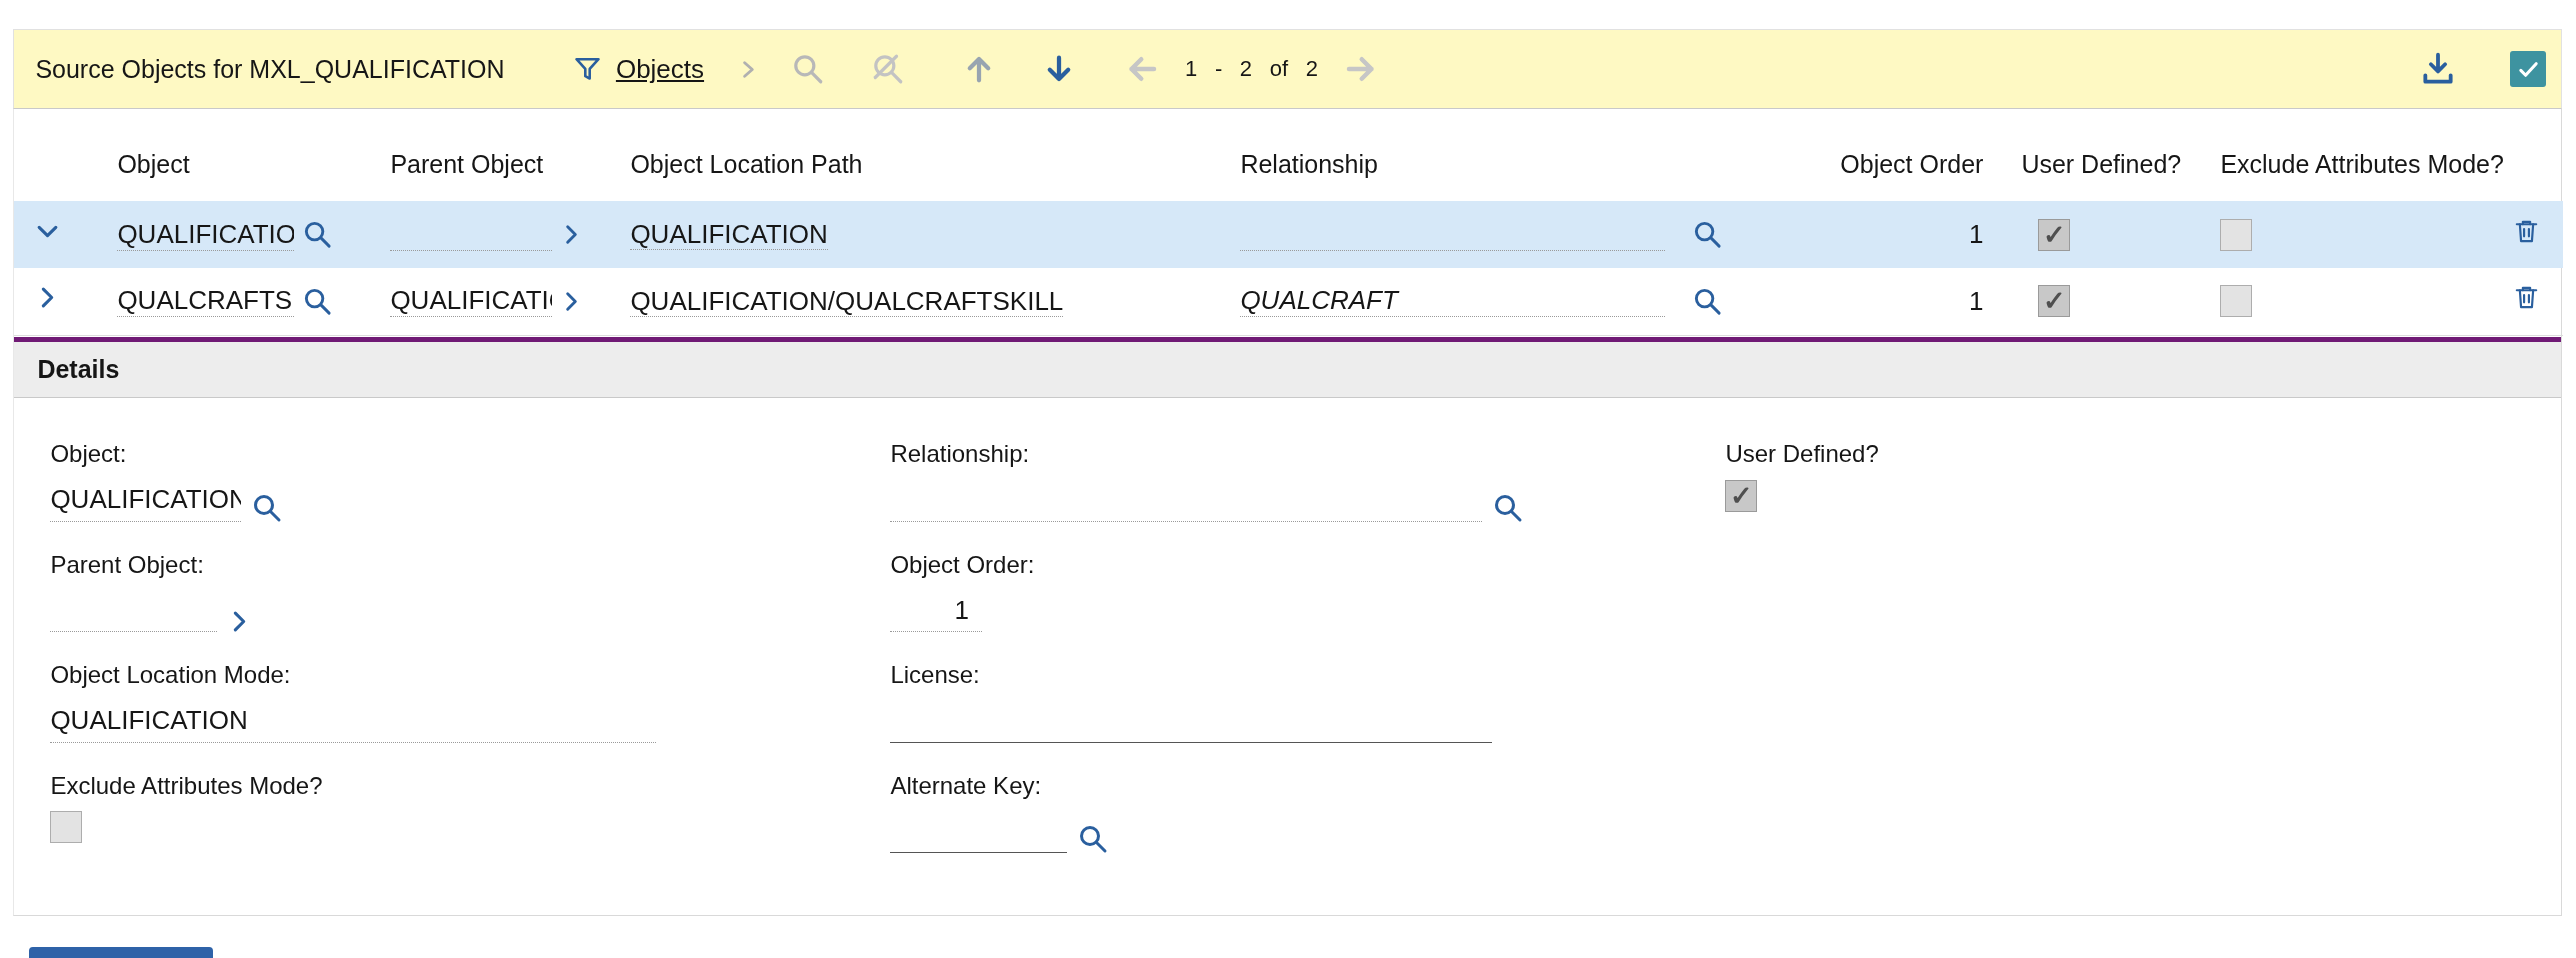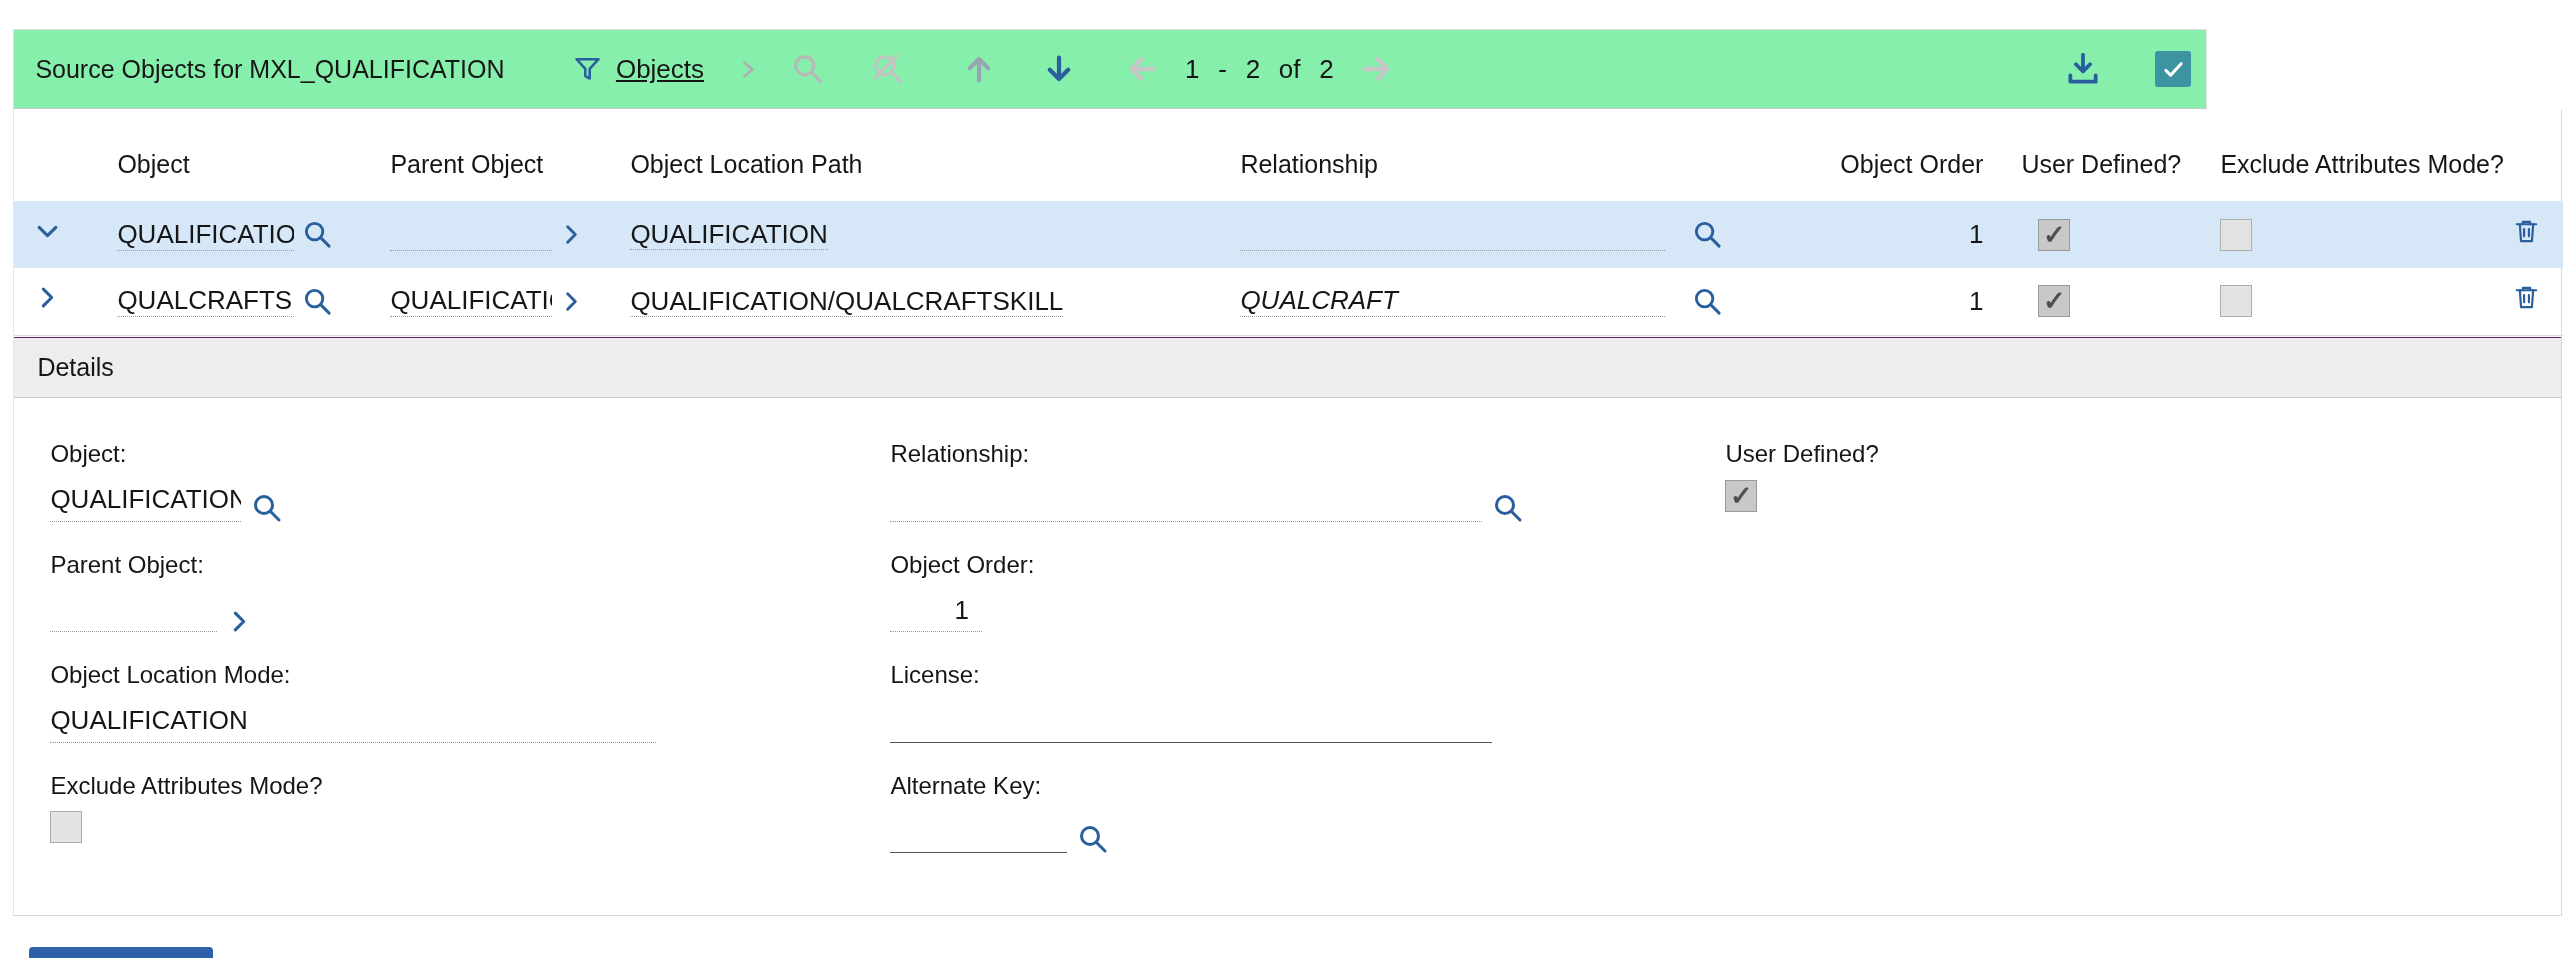--- a/index.html
+++ b/index.html
@@ -5,35 +5,35 @@
   * { box-sizing: border-box; }
   html, body { margin:0; padding:0; background:#fff; }
   body {
     width:2576px; height:959px; overflow:hidden;
     font-family:"Liberation Sans", sans-serif; color:#161616;
   }
   .page { position:relative; width:2576px; height:959px; }
 
   
   .toolbar {
-    position:absolute; left:13.4px; top:29px; width:2194px; height:80px;
-    background:#86efac; border:1px solid #e1e1e1; border-bottom:1px solid #c9c9c9;
+    position:absolute; left:13.4px; top:29px; width:2549px; height:80px;
+    background:#fef9c3; border:1px solid #e1e1e1; border-bottom:1px solid #c9c9c9;
     display:flex; align-items:center;
   }
   .tb-title { font-size:25px; margin-left:21px; white-space:nowrap; }
   .tb-icon { display:flex; align-items:center; justify-content:center; cursor:pointer; }
   .tb-filter-funnel { margin-left:67px; }
   .tb-filter-link { font-size:26px; text-decoration:underline; margin-left:13.4px; cursor:pointer; }
   .tb-filter-chevron { margin-left:32px; }
   .tb-search { margin-left:32px; }
   .tb-search-clear { margin-left:46px; }
   .tb-up { margin-left:57px; }
   .tb-down { margin-left:46px; }
   .tb-prev { margin-left:48px; }
-  .tb-pages { font-size:26px; margin-left:25px; word-spacing:11.5px; white-space:nowrap; }
+  .tb-pages { font-size:22px; margin-left:25px; word-spacing:11.5px; white-space:nowrap; }
   .tb-next { margin-left:25px; }
   .tb-download { margin-left:auto; }
   .tb-teal {
     width:36px; height:36px; background:#3e93a0; border-radius:2.9px;
     display:flex; align-items:center; justify-content:center;
     margin-left:53px; margin-right:15.3px; cursor:pointer;
   }
 
   
   .panel {
@@ -66,22 +66,22 @@
   }
   .cb.checked { background:#c8c8c8; border-color:#9a9a9a; }
   .cb.checked::after { content:"\2713"; }
   .expander { display:inline-flex; margin-left:21px; cursor:pointer; }
   .expander.expanded svg { transform:rotate(90deg); }
   .icon-gap { margin-left:7.6px; }
   .rel-mag { margin-left:27px; }
 
   
   .details-bar {
-    height:61px; background:#ededed; border-top:1px solid #701a75; border-bottom:1px solid #c9c9c9;
-    display:flex; align-items:center; padding-left:23px; font-size:25px; margin-top:1.9px;
+    height:61px; background:#ededed; border-top:5px solid #701a75; border-bottom:1px solid #c9c9c9;
+    display:flex; align-items:center; padding-left:23px; font-size:25px; margin-top:1.9px;font-weight:bold;
   }
   .form { display:flex; padding:42px 0 0 36px; }
   .fcol1 { width:840px; } .fcol2 { width:835px; } .fcol3 { flex:1; }
   .group { margin-bottom:29px; }
   .flabel { font-size:24px; margin-bottom:9.5px; white-space:nowrap; }
   .frow { display:flex; align-items:flex-end; height:44px; }
   .fval { font-size:26px; padding-bottom:5.7px; white-space:nowrap; overflow:hidden; }
   .uline-dot { border-bottom:1.9px dotted #9a9a9a; }
   .uline-solid { border-bottom:1.9px solid #555; }
   .w-object { width:191px; } .w-parent { width:167px; } .w-location { width:606px; }

